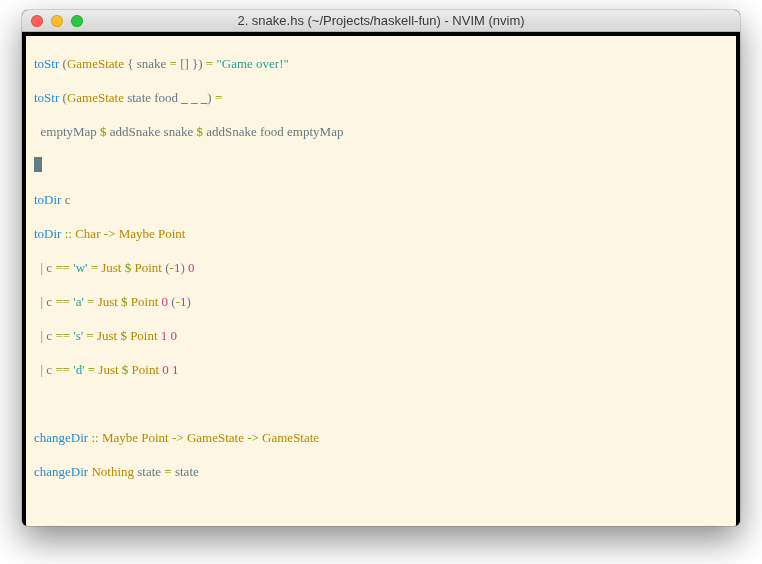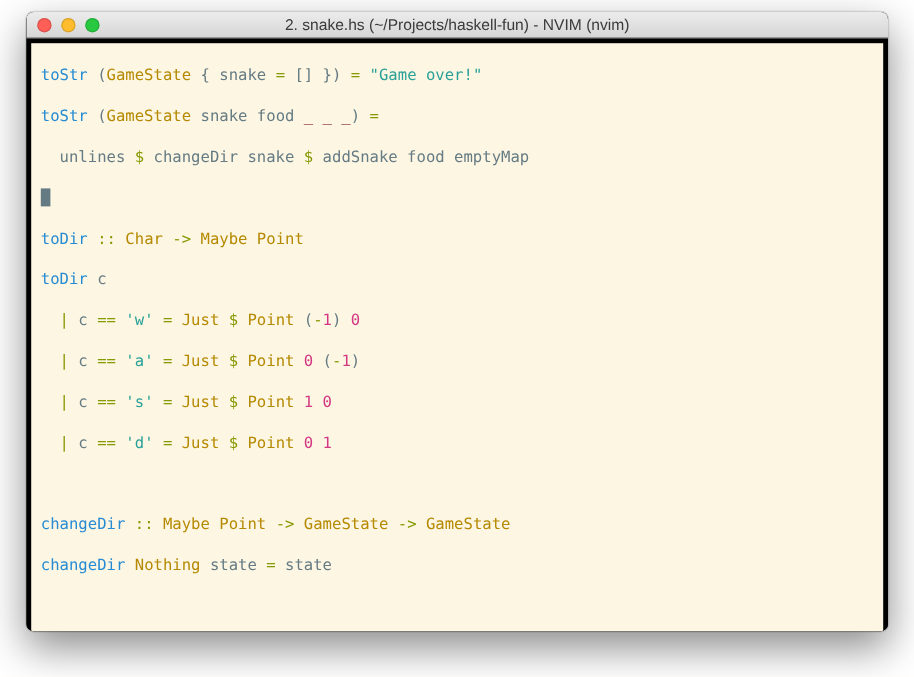--- a/index.html
+++ b/index.html
@@ -40,21 +40,21 @@
   }
   .editor {
     flex:1 1 auto;
     background:#fdf6e3;
     color:#657b83;
     font: 13px/17px Menlo, Consolas, monospace;
     padding: 2px 0 0 0;
     overflow:hidden;
     white-space:pre;
   }
-  .line { padding-left:8px; height:17px; }
+  .line { padding-left:8px; height:17px;font-family:Liberation Serif, serif; }
   .cursor { display:inline-block; width:8px; height:15px; background:#657b83; vertical-align:-2px; }
   
   .fn  { color:#268bd2; }  
   .kw  { color:#859900; }  
   .ty  { color:#b58900; }
   .nm  { color:#d33682; }  
   .st  { color:#2aa198; }
   .dim { color:#7f1d1d; }
 </style>
 </head>
@@ -69,25 +69,25 @@
       <div class="t-dot t-min"></div>
       <div class="t-dot t-zoom"></div>
     </div>
     <div class="title">2. snake.hs (~/Projects/haskell-fun) - NVIM (nvim)</div>
   </div>
 
   <div class="term">
 
     <div class="editor">
 <div class="line"><span class="fn">toStr</span><span> (</span><span class="ty">GameState</span><span> { snake </span><span class="kw">=</span><span> [] }) </span><span class="kw">=</span><span> </span><span class="st">"Game over!"</span></div>
-<div class="line"><span class="fn">toStr</span><span> (</span><span class="ty">GameState</span><span> snake food </span><span class="dim">_ _ _</span><span>) </span><span class="kw">=</span></div>
-<div class="line"><span>  unlines </span><span class="kw">$</span><span> changeDir snake </span><span class="kw">$</span><span> addSnake food emptyMap</span></div>
+<div class="line"><span class="fn">toStr</span><span> (</span><span class="ty">GameState</span><span> state food </span><span class="dim">_ _ _</span><span>) </span><span class="kw">=</span></div>
+<div class="line"><span>  emptyMap </span><span class="kw">$</span><span> addSnake snake </span><span class="kw">$</span><span> addSnake food emptyMap</span></div>
 <div class="line"><span class="cursor"></span></div>
+<div class="line"><span class="fn">toDir</span><span> c</span></div>
 <div class="line"><span class="fn">toDir</span><span> </span><span class="kw">::</span><span> </span><span class="ty">Char</span><span> </span><span class="kw">-&gt;</span><span> </span><span class="ty">Maybe</span><span> </span><span class="ty">Point</span></div>
-<div class="line"><span class="fn">toDir</span><span> c</span></div>
 <div class="line"><span>  </span><span class="kw">|</span><span> c </span><span class="kw">==</span><span> </span><span class="st">'w'</span><span> </span><span class="kw">=</span><span> </span><span class="ty">Just</span><span> </span><span class="kw">$</span><span> </span><span class="ty">Point</span><span> (</span><span class="kw">-</span><span class="nm">1</span><span>) </span><span class="nm">0</span></div>
 <div class="line"><span>  </span><span class="kw">|</span><span> c </span><span class="kw">==</span><span> </span><span class="st">'a'</span><span> </span><span class="kw">=</span><span> </span><span class="ty">Just</span><span> </span><span class="kw">$</span><span> </span><span class="ty">Point</span><span> </span><span class="nm">0</span><span> (</span><span class="kw">-</span><span class="nm">1</span><span>)</span></div>
 <div class="line"><span>  </span><span class="kw">|</span><span> c </span><span class="kw">==</span><span> </span><span class="st">'s'</span><span> </span><span class="kw">=</span><span> </span><span class="ty">Just</span><span> </span><span class="kw">$</span><span> </span><span class="ty">Point</span><span> </span><span class="nm">1</span><span> </span><span class="nm">0</span></div>
 <div class="line"><span>  </span><span class="kw">|</span><span> c </span><span class="kw">==</span><span> </span><span class="st">'d'</span><span> </span><span class="kw">=</span><span> </span><span class="ty">Just</span><span> </span><span class="kw">$</span><span> </span><span class="ty">Point</span><span> </span><span class="nm">0</span><span> </span><span class="nm">1</span></div>
 <div class="line"></div>
 <div class="line"><span class="fn">changeDir</span><span> </span><span class="kw">::</span><span> </span><span class="ty">Maybe</span><span> </span><span class="ty">Point</span><span> </span><span class="kw">-&gt;</span><span> </span><span class="ty">GameState</span><span> </span><span class="kw">-&gt;</span><span> </span><span class="ty">GameState</span></div>
 <div class="line"><span class="fn">changeDir</span><span> </span><span class="ty">Nothing</span><span> state </span><span class="kw">=</span><span> state</span></div>
 
 
 

